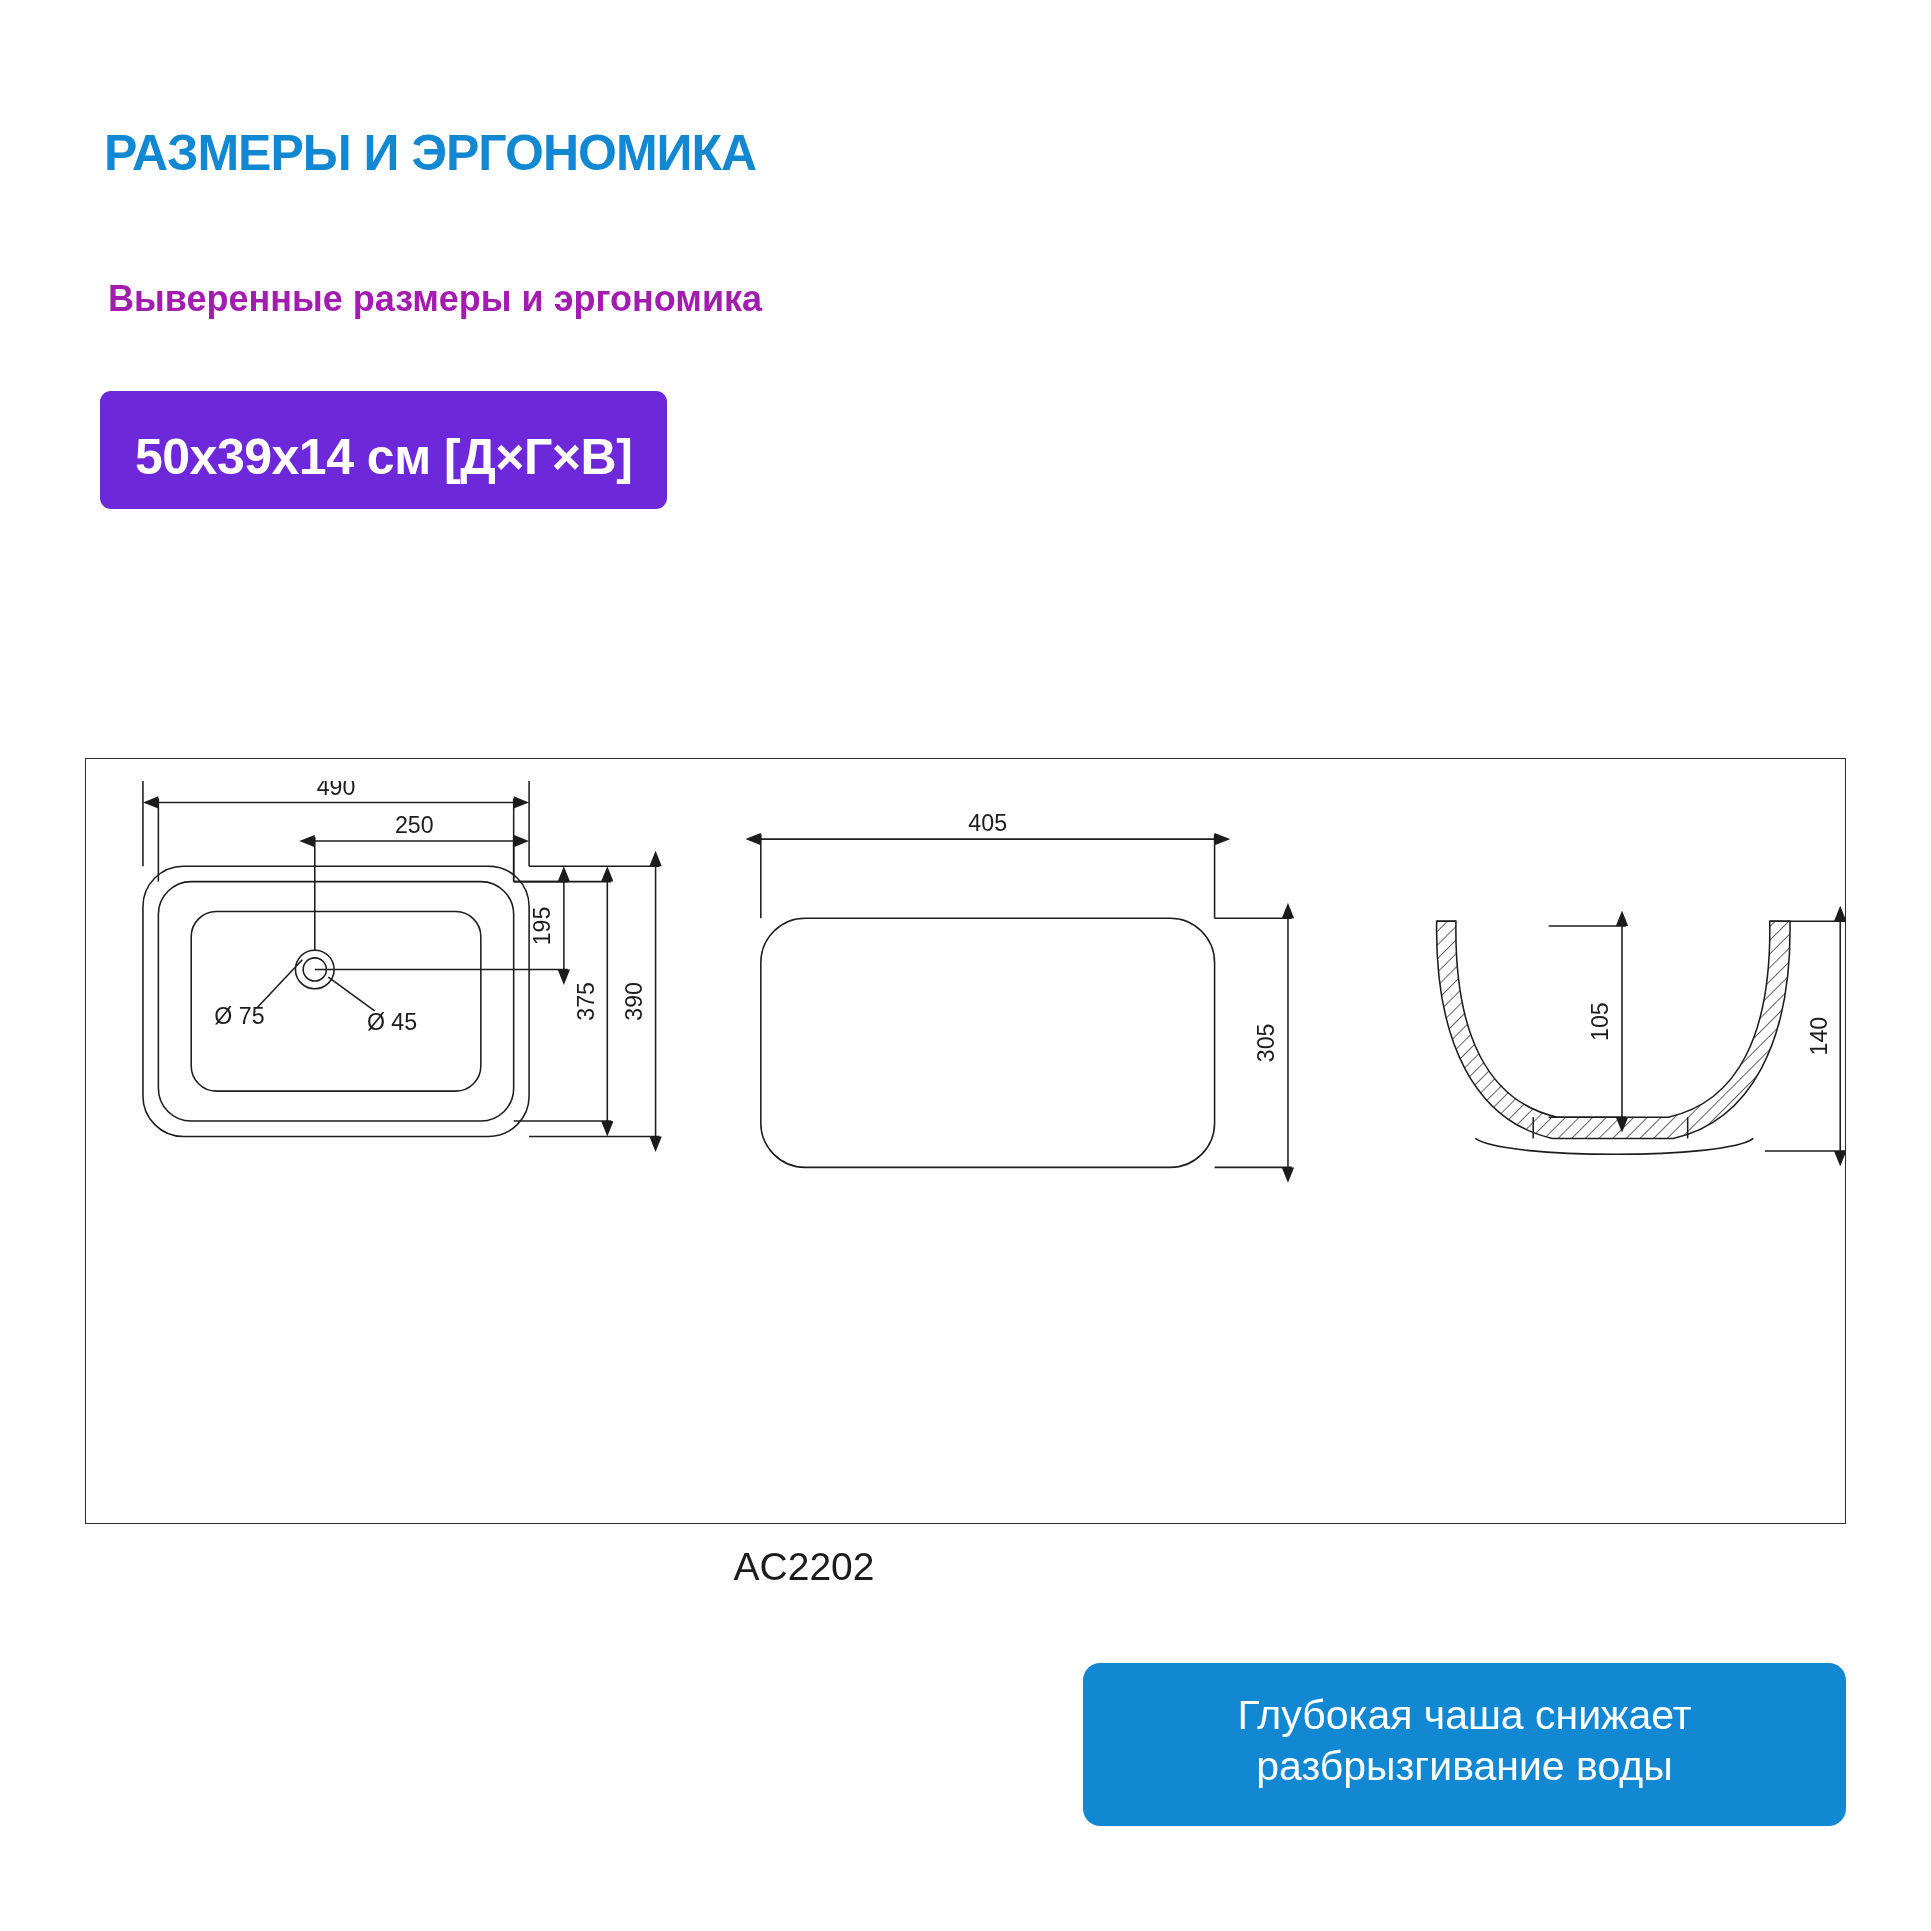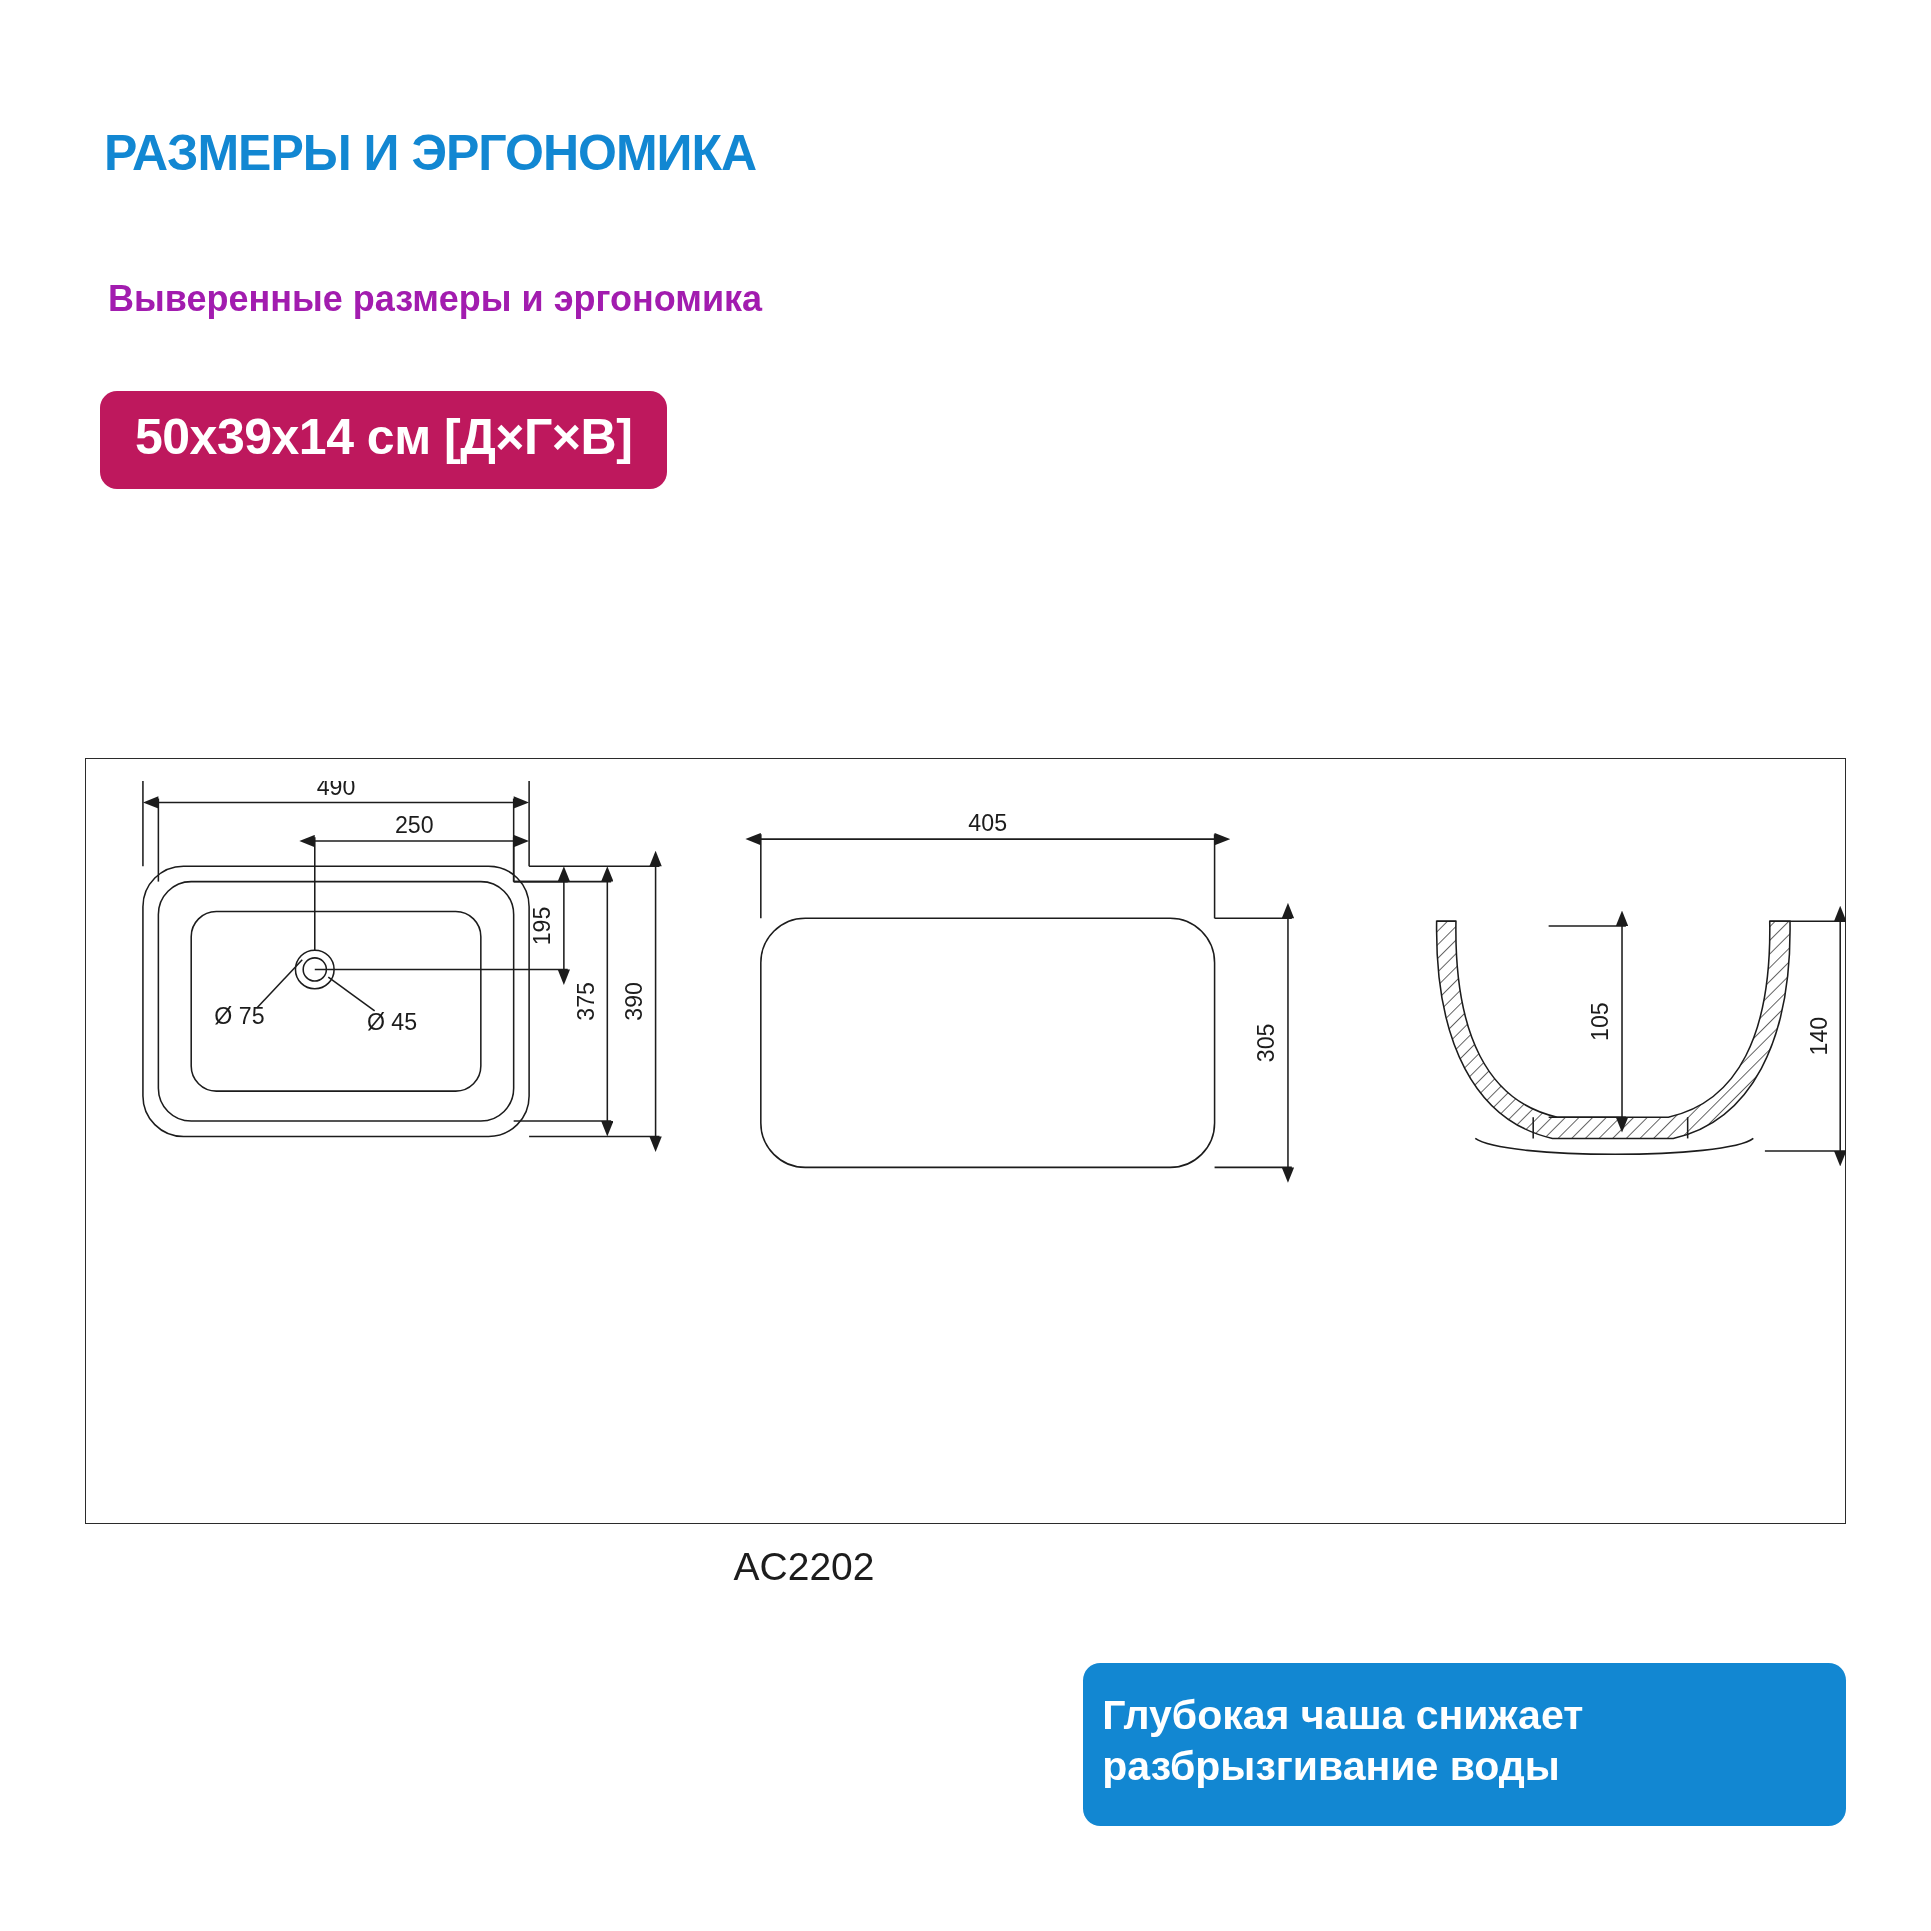--- a/index.html
+++ b/index.html
@@ -38,24 +38,24 @@
     top: 278px;
     font-size: 36px;
     font-weight: bold;
     color: #a21caf;
     white-space: nowrap;
   }
   .size-badge {
     position: absolute;
     left: 100px;
     top: 391px;
-    background: #be185d;
+    background: #6d28d9;
     color: #ffffff;
-    border-radius: 17px;
-    padding: 17px 35px 23px 35px;
+    border-radius: 11px;
+    padding: 37px 35px 23px 35px;
     font-size: 50px;
     font-weight: bold;
     letter-spacing: -0.5px;
     white-space: nowrap;
   }
 
   
   .frame {
     position: absolute;
     left: 85px;
@@ -88,23 +88,23 @@
   .callout {
     position: absolute;
     left: 1083px;
     top: 1663px;
     width: 763px;
     background: #1287d2;
     color: #ffffff;
     border-radius: 17.4px;
     padding: 27px 19.3px 33px 19.3px;
     box-sizing: border-box;
-    text-align: left;
+    text-align: center;
     font-size: 41px;
-    font-weight: bold;
+    font-weight: normal;
     line-height: 1.25;
   }
   .callout span { display: block; }
 
   svg text {
     font-family: "Liberation Sans", sans-serif;
     fill: #1c1c1c;
   }
 </style>
 </head>

